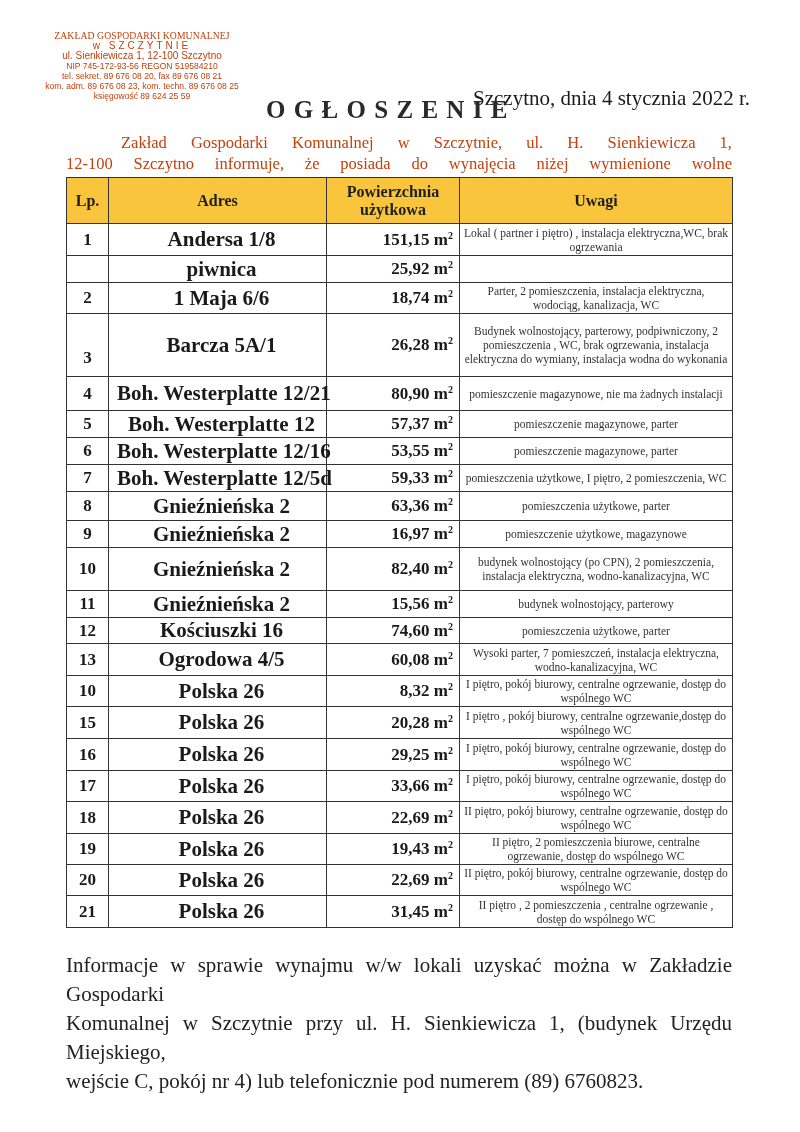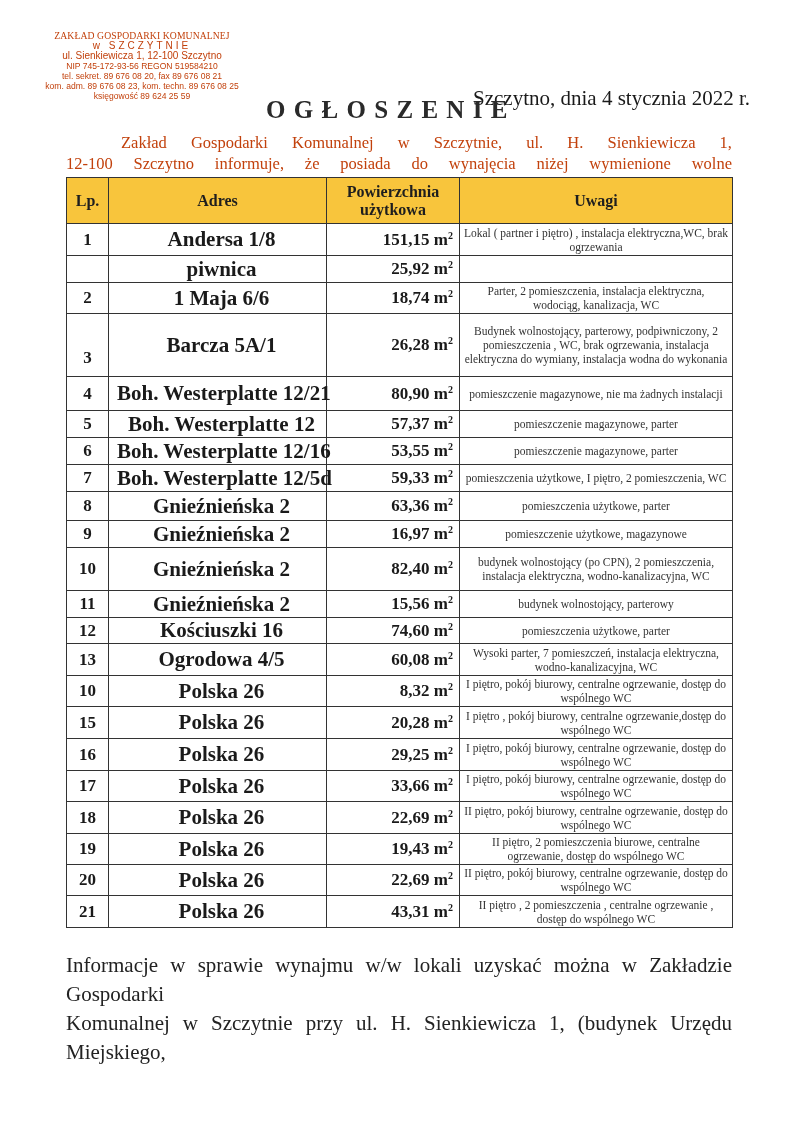--- a/index.html
+++ b/index.html
@@ -222,22 +222,23 @@
       </tr>
       <tr style="height: 31px;">
         <td class="lp">20</td>
         <td class="addr">Polska 26</td>
         <td class="area"><span>22,69</span> <span>m</span><sup>2</sup></td>
         <td class="note">II piętro, pokój biurowy, centralne ogrzewanie, dostęp do wspólnego WC</td>
       </tr>
       <tr style="height: 32px;">
         <td class="lp">21</td>
         <td class="addr">Polska 26</td>
-        <td class="area"><span>43,31</span> <span>m</span><sup>2</sup></td>
+        <td class="area"><span>31,45</span> <span>m</span><sup>2</sup></td>
         <td class="note">II piętro , 2 pomieszczenia , centralne ogrzewanie , dostęp do wspólnego WC</td>
       </tr>
     </tbody>
 </table>
 
 <div class="footer">
   <span class="fl j">Informacje w sprawie wynajmu w/w lokali uzyskać można w Zakładzie Gospodarki</span>
   <span class="fl j">Komunalnej w Szczytnie przy ul. H. Sienkiewicza 1, (budynek Urzędu Miejskiego,</span>
+  <span class="fl">wejście C, pokój nr 4) lub telefonicznie pod numerem (89) 6760823.</span>
 </div>
 
 </body></html>

